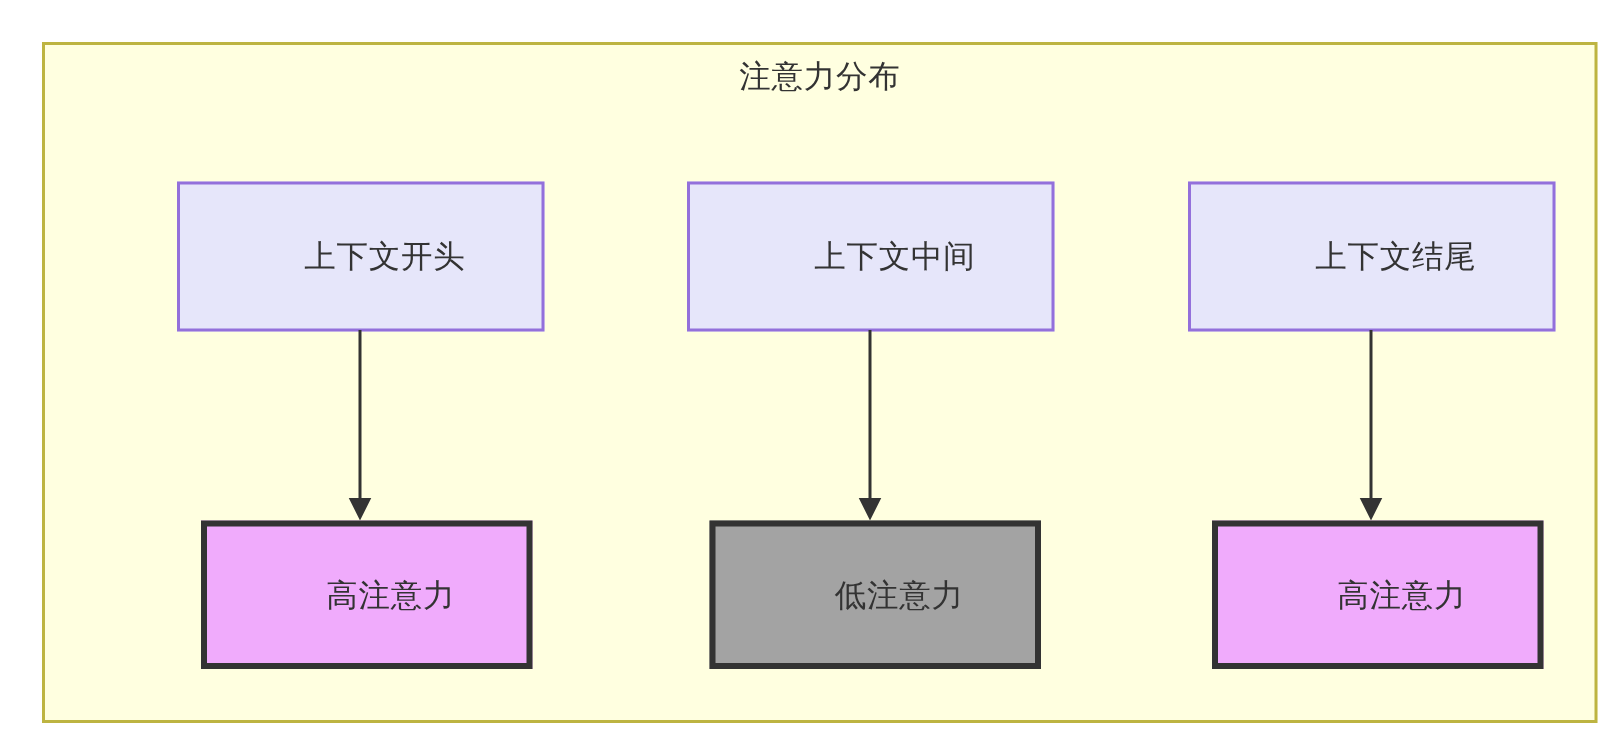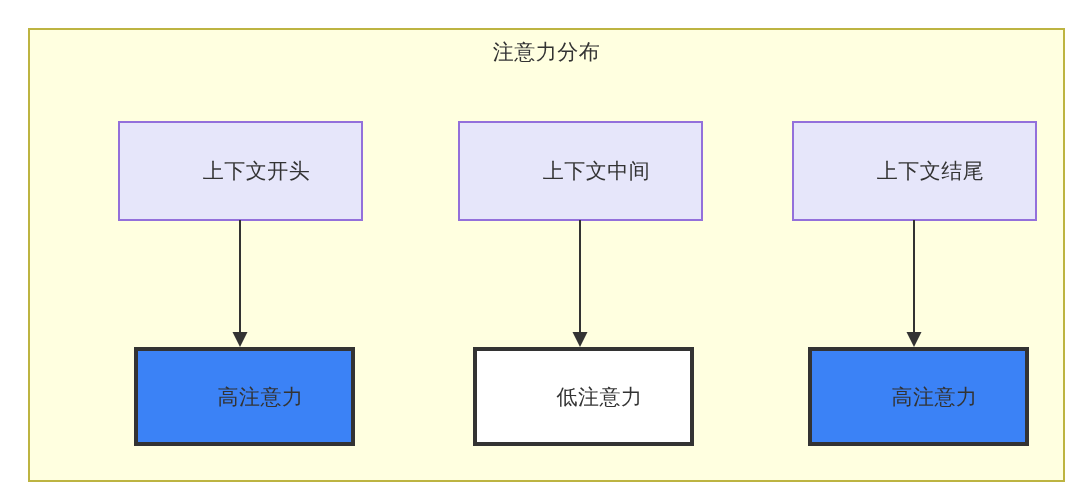--- a/index.html
+++ b/index.html
@@ -69,26 +69,26 @@
   }
 
   .node-attention {
     width: 221px;
     height: 99px;
     top: 317px;
     border: 4px solid #333333;
   }
 
   .node-attention.high {
-    background: #3b82f6;
+    background: #f0abfc;
     text-align: center;
   }
 
   .node-attention.low {
-    background: #ffffff;
+    background: #a3a3a3;
   }
 
   
   .col-1.node-context { left: 88px; }
   .col-2.node-context { left: 428px; }
   .col-3.node-context { left: 762px; }
 
   .col-1.node-attention { left: 104px; }
   .col-2.node-attention { left: 443px; }
   .col-3.node-attention { left: 778px; }

